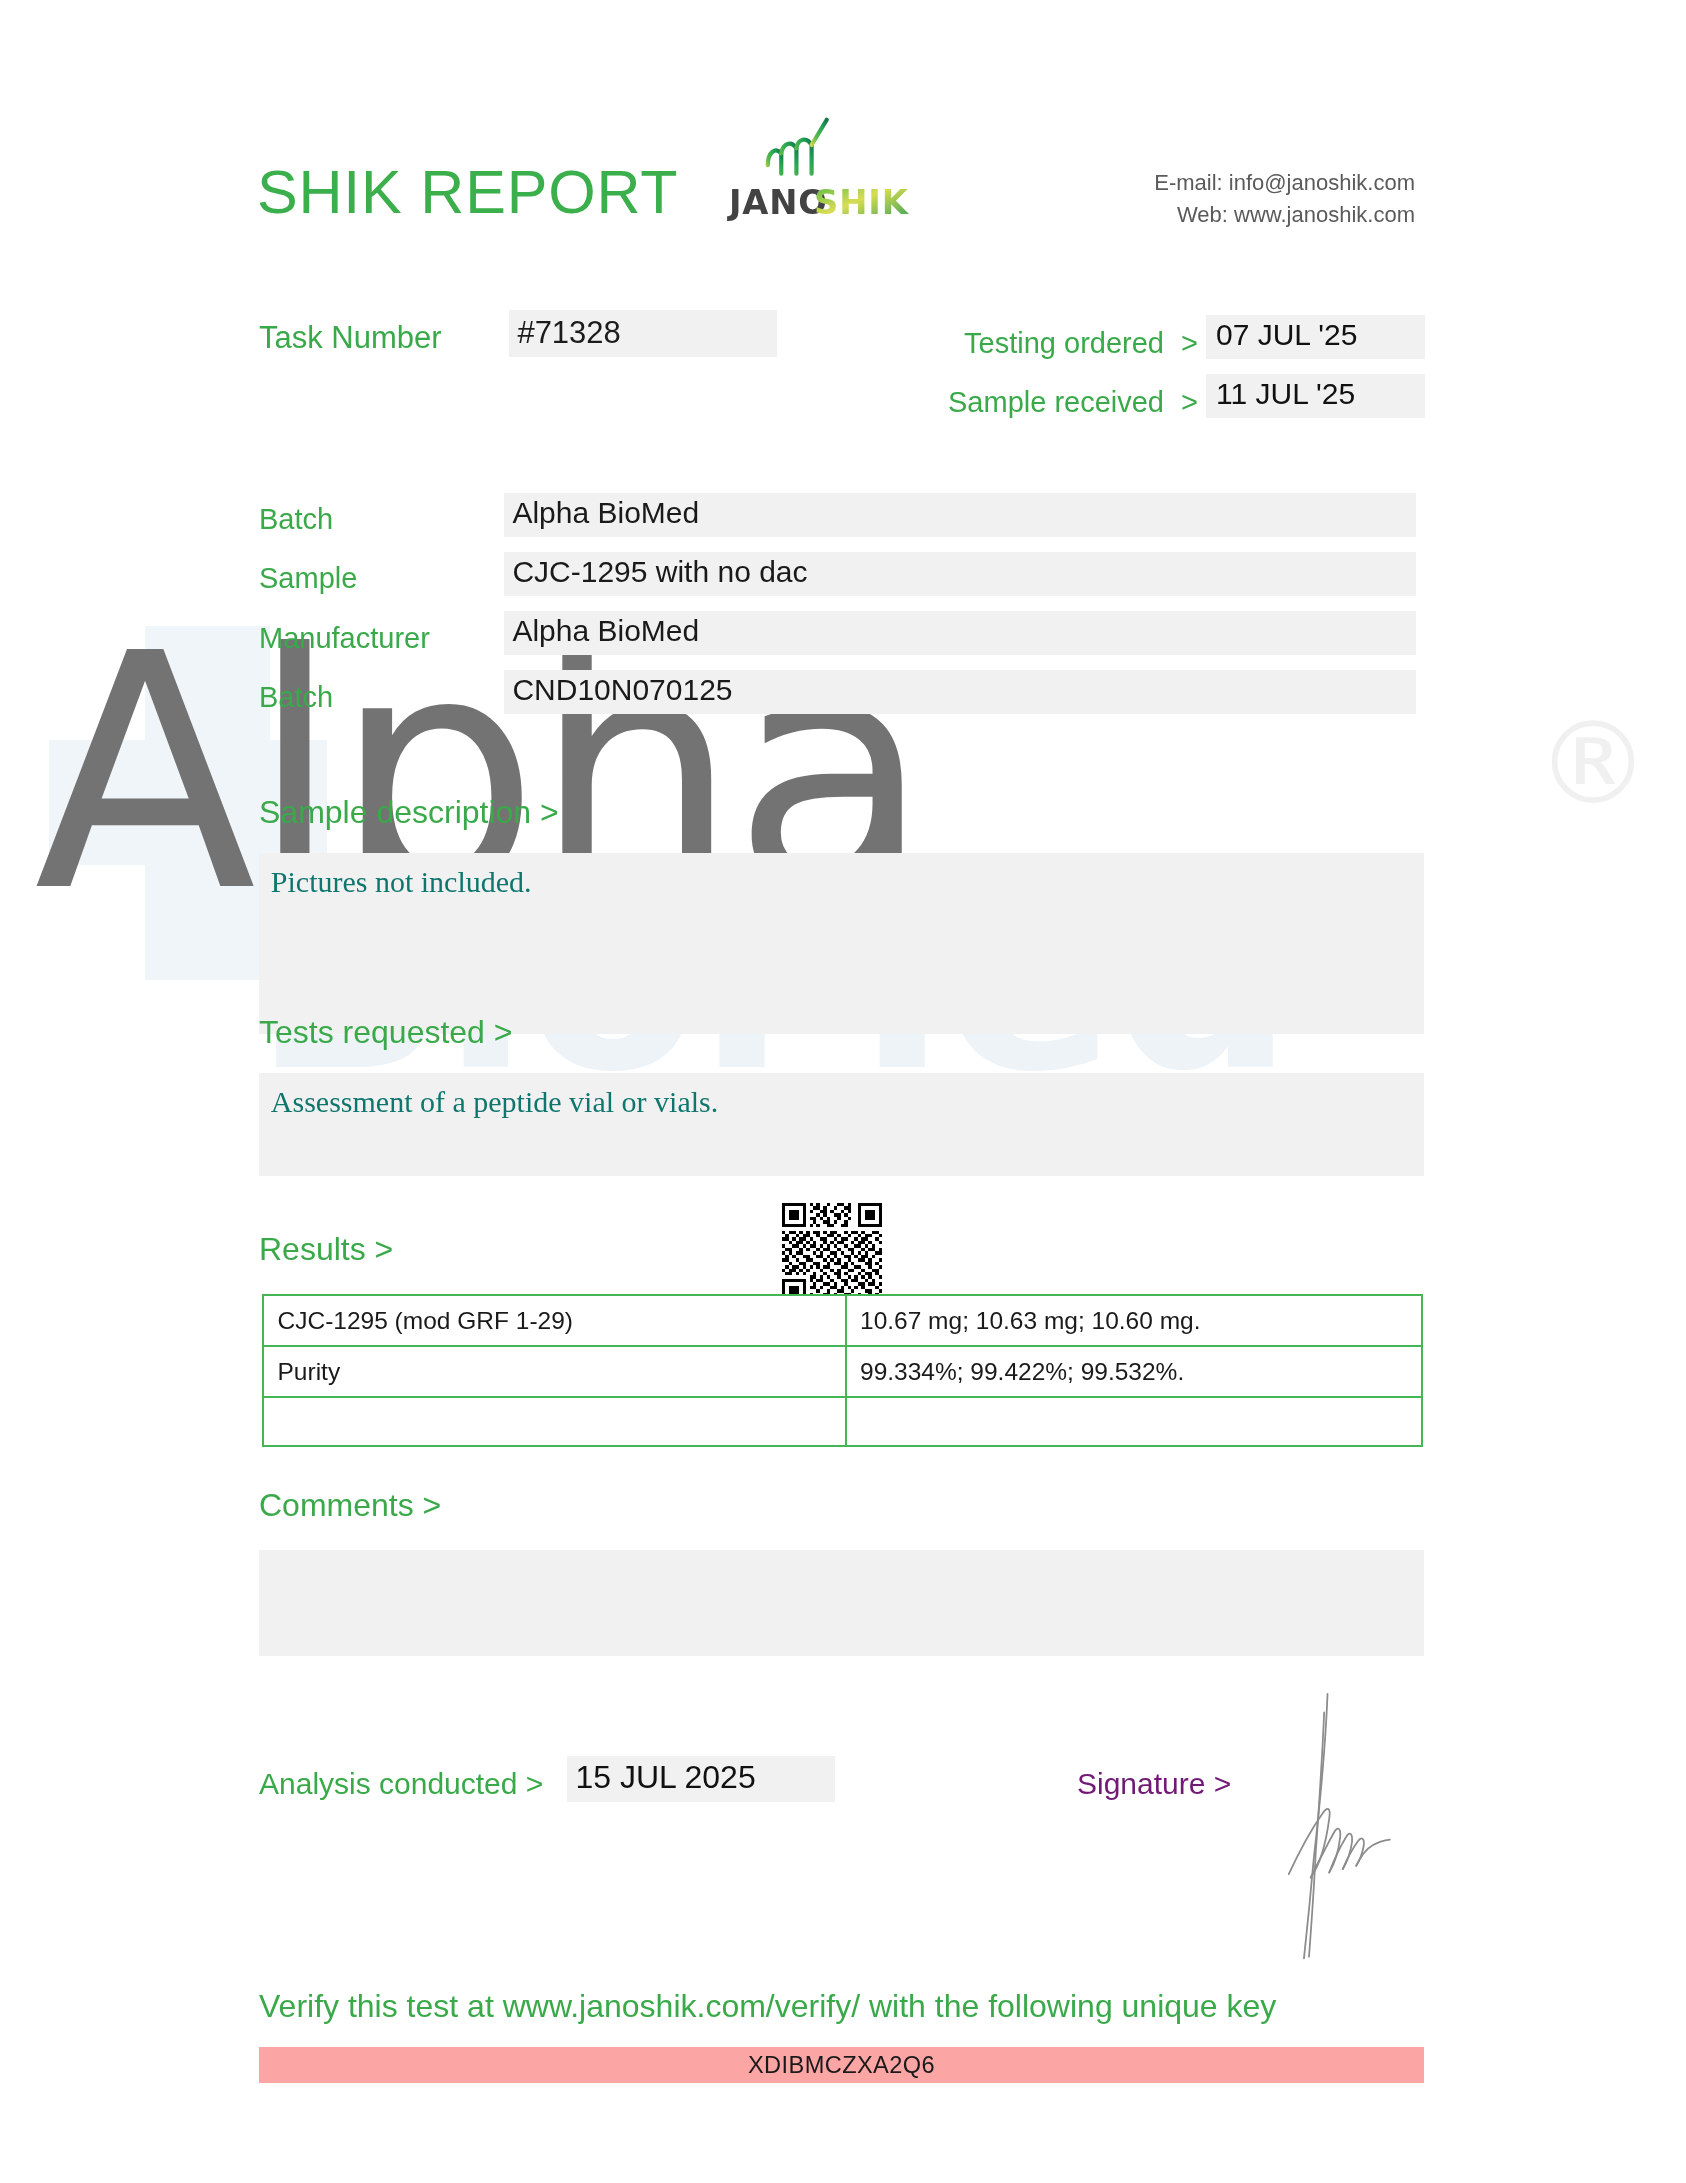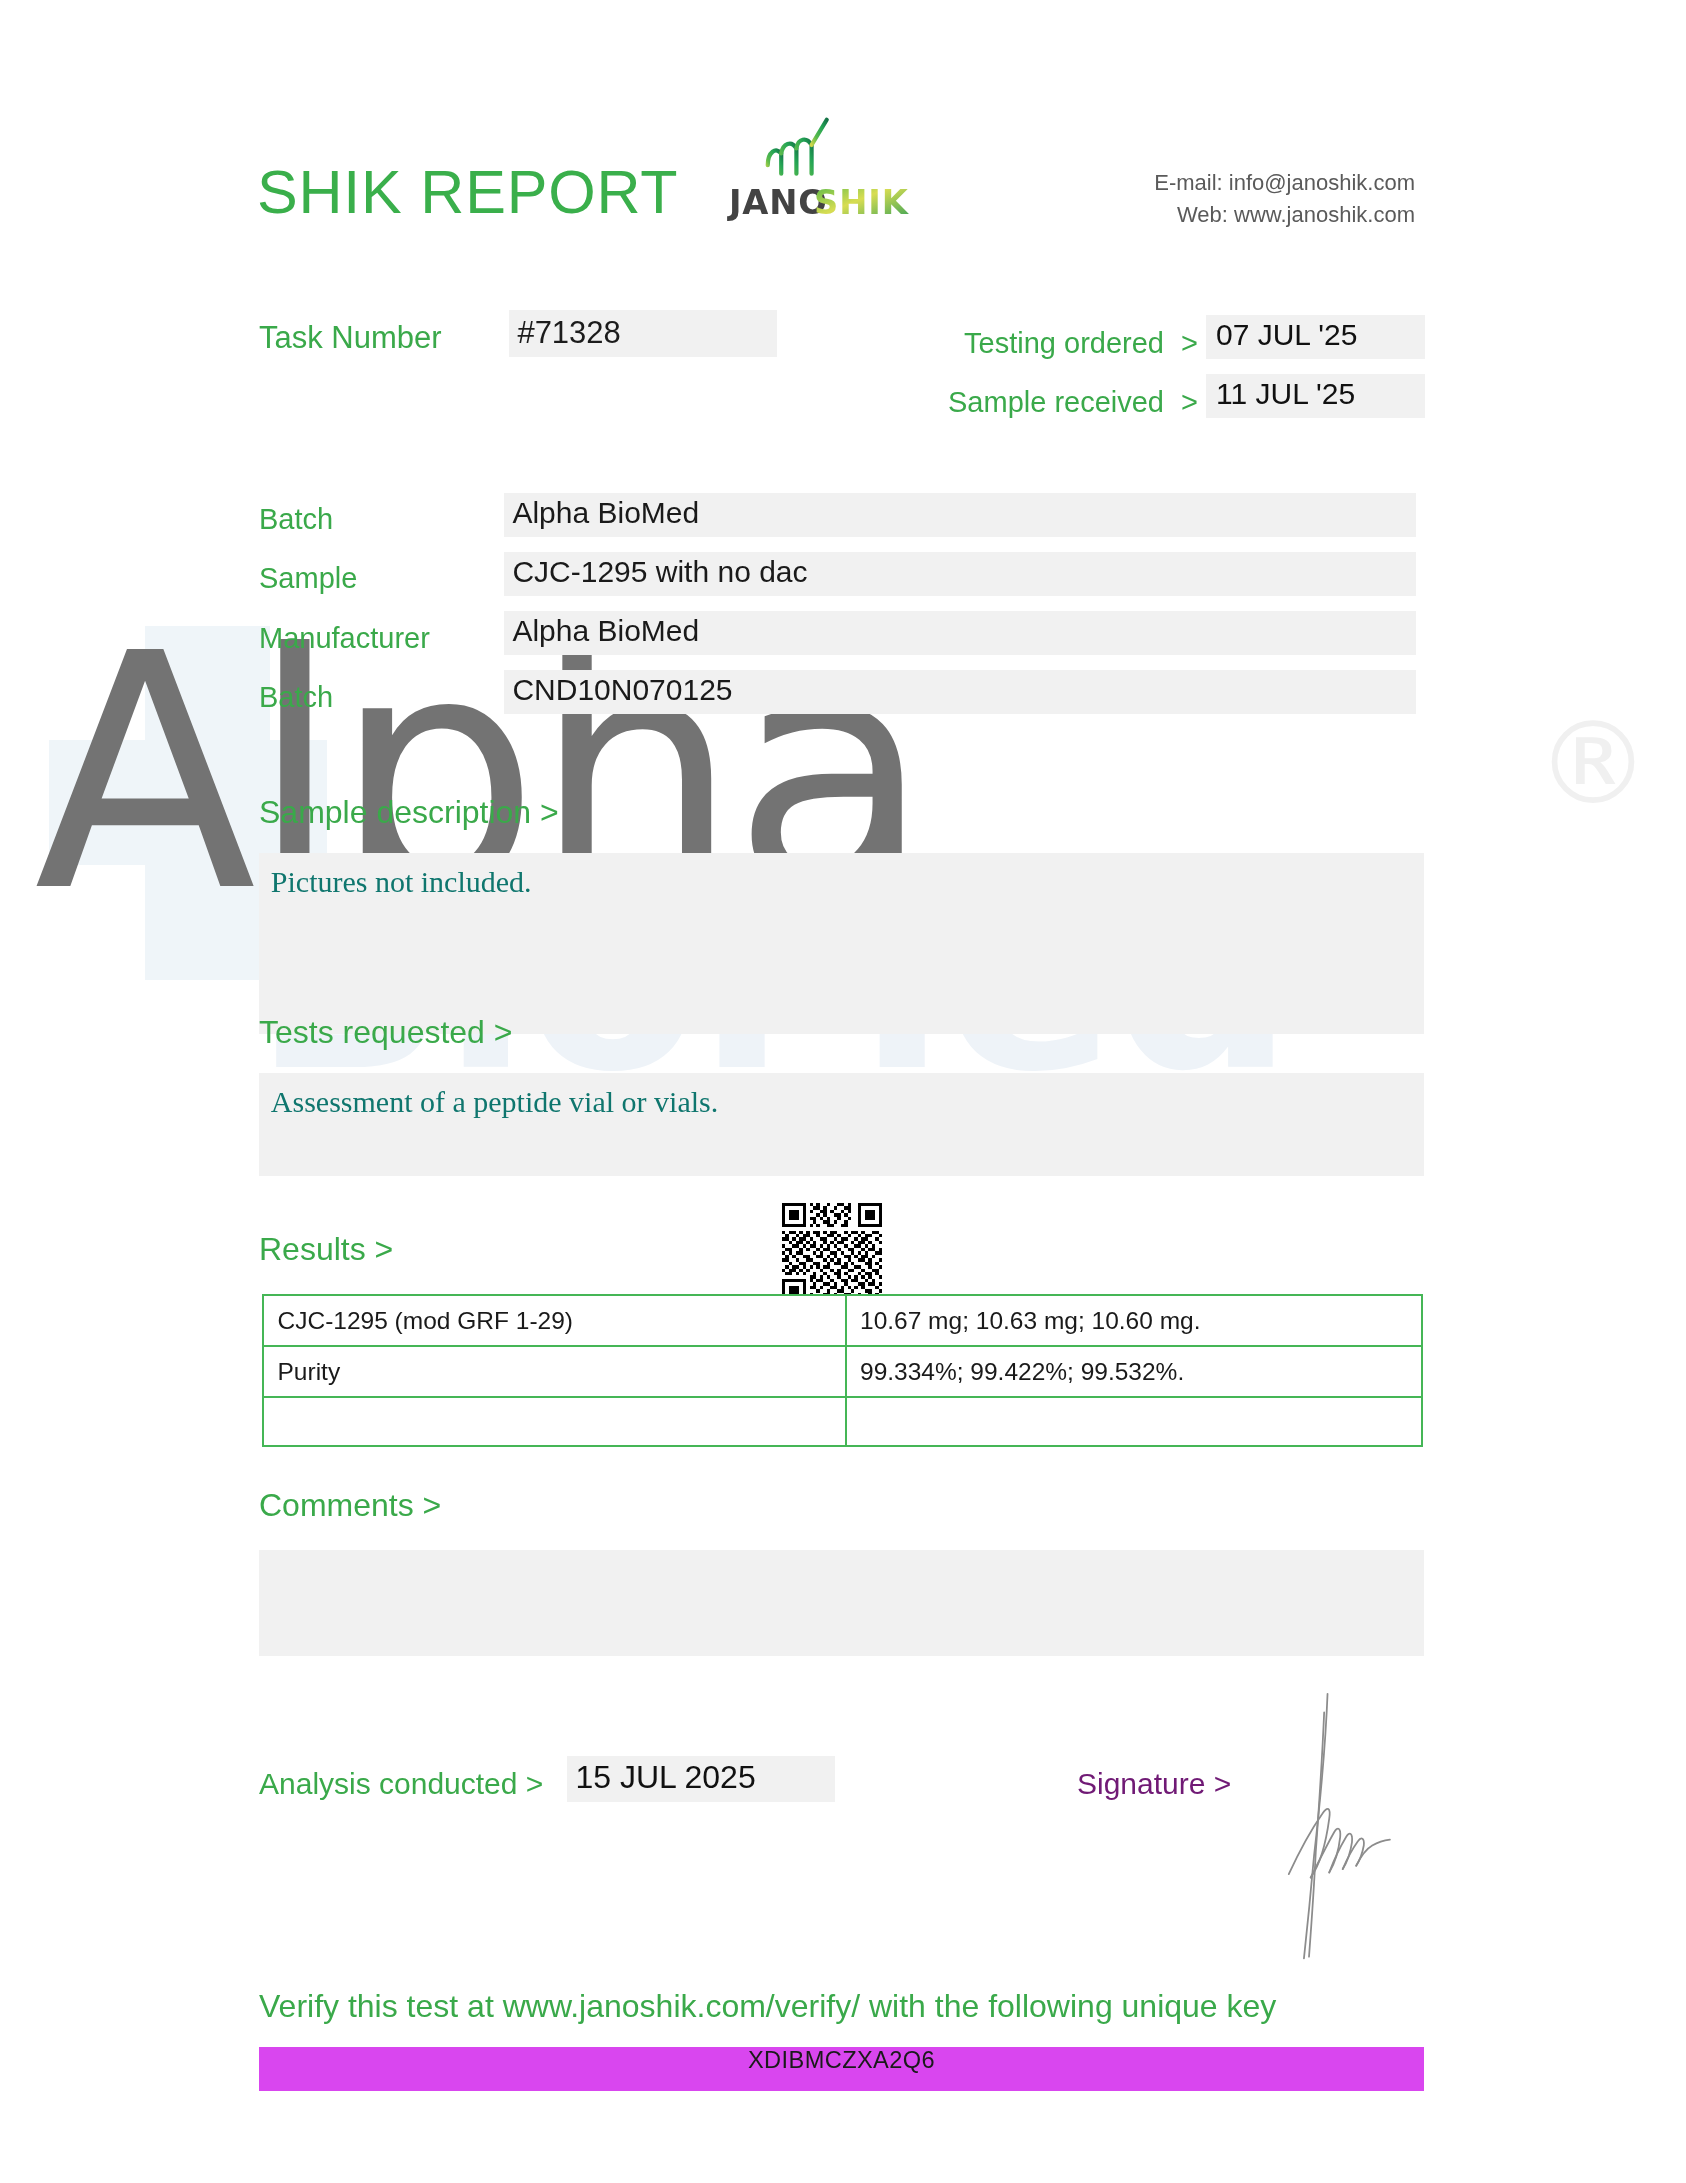--- a/index.html
+++ b/index.html
@@ -301,24 +301,24 @@
     font-family: "Liberation Sans", sans-serif;
     font-size: 32px;
     color: #3aa94a;
     white-space: nowrap;
   }
   .key-box {
     position: absolute;
     left: 259px;
     top: 2047px;
     width: 1165px;
-    height: 44px;
-    background: #d946ef;
+    height: 36px;
+    background: #fca5a5;
     display: flex;
-    align-items: flex-start;
+    align-items: center;
     justify-content: center;
   }
   .key-box span {
     font-family: "Liberation Sans", sans-serif;
     font-size: 23.6px;
     color: #1a1a1a;
     letter-spacing: 0.4px;
   }
 </style>
 </head>

